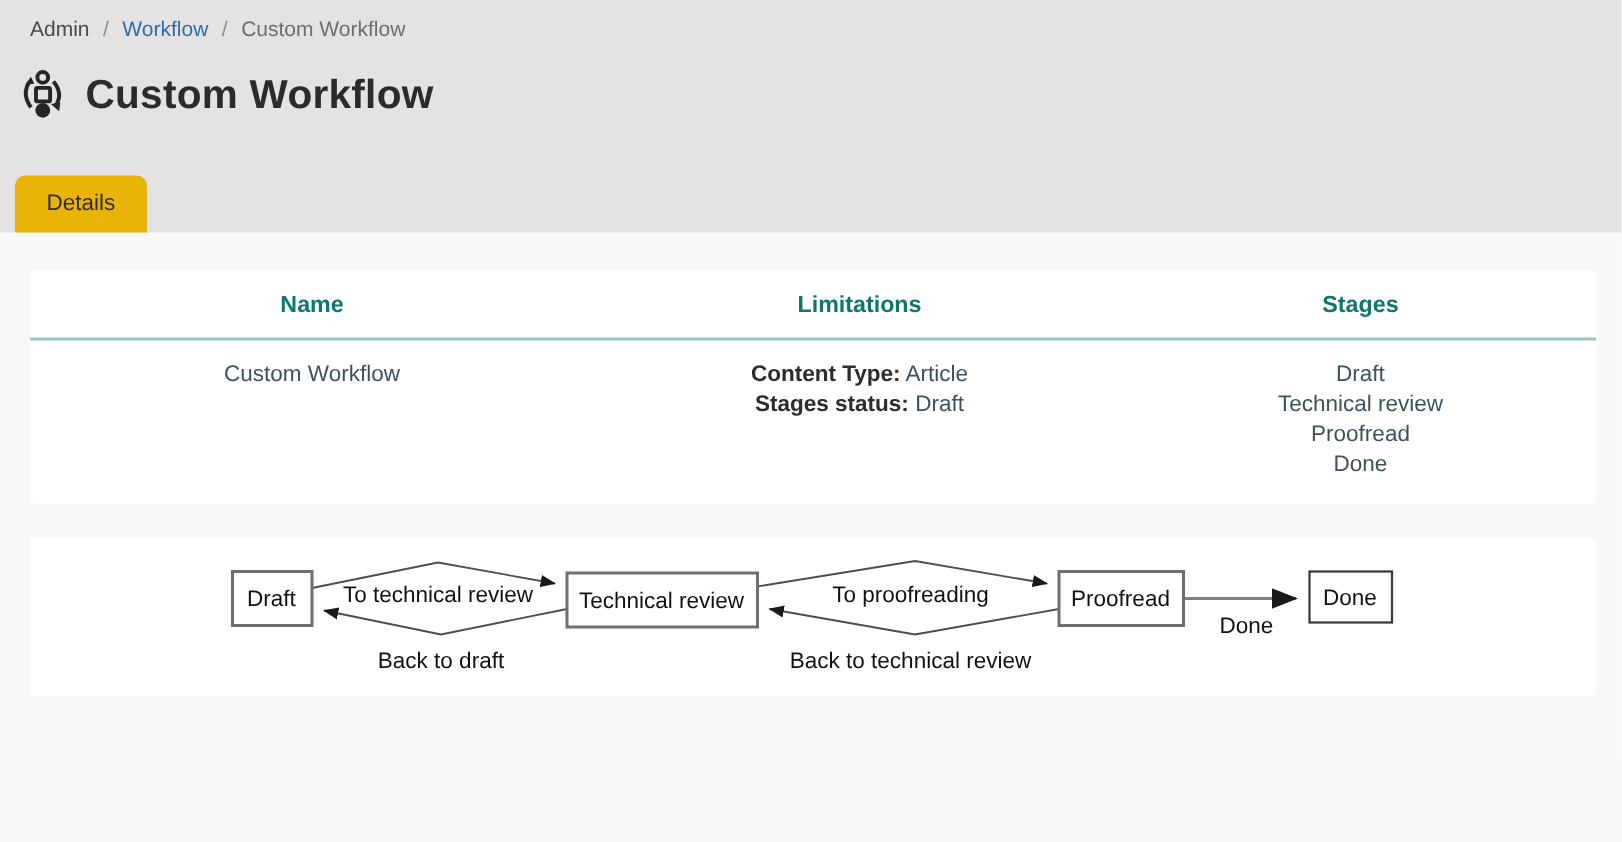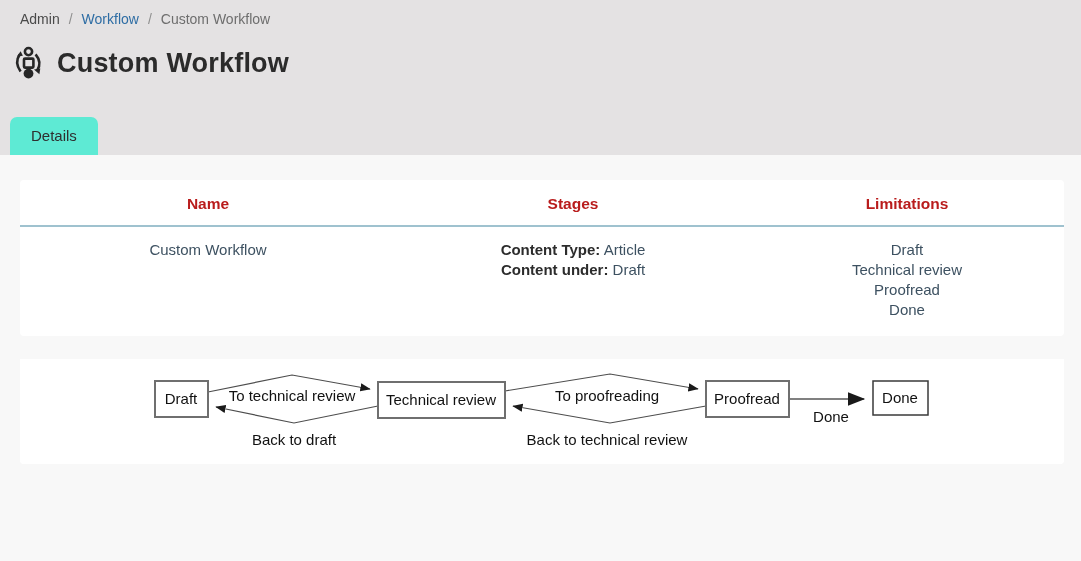--- a/index.html
+++ b/index.html
@@ -13,32 +13,32 @@
   .top { background:#e4e2e3; height:155px; position:relative; }
   .breadcrumb { padding:11px 0 0 20px; font-size:14px; color:#4a4a4a; display:flex; gap:9px; align-items:center;}
   .breadcrumb .sep { color:#8f8f8f; }
   .breadcrumb a { color:#2e6da4; text-decoration:none; cursor:pointer; }
   .breadcrumb .current { color:#6e6e6e; }
   .title-row { display:flex; align-items:center; gap:11px; padding:16px 0 0 10px; height:56px;}
   .title-row h1 { font-size:27px; font-weight:700; color:#2b2b2b; letter-spacing:0.2px; }
   .wf-icon { width:36px; height:36px; display:inline-flex; align-items:center; justify-content:center; }
   .tabs { position:absolute; bottom:0; left:10px; display:flex; }
   .tab { padding:10px 21px 11px; font-size:15px; color:#666; border-radius:7px 7px 0 0; cursor:pointer; }
-  .tab.active { background:#5eead4; color:#2f2f2f;margin-top:20px; }
+  .tab.active { background:#eab308; color:#2f2f2f;margin-top:20px; }
   
   main { padding:25px 17px 0 20px; }
   .card { background:#fff; border-radius:4px; margin-bottom:23px; }
   .card-header {
     background:#a7c7d3; height:47px; display:flex; align-items:center;
     padding-left:20px; font-weight:700; font-size:17px; color:#2e3237;
     border-radius:4px 4px 0 0;
   }
   .info-head, .info-body { display:grid; grid-template-columns:336px 394px 1fr; padding:0 20px; }
   .info-head { border-bottom:2px solid #9fc2cf; }
-  .info-head > div { padding:15px 0 12px; font-weight:700; font-size:15.5px; color:#b91c1c; }
+  .info-head > div { padding:15px 0 12px; font-weight:700; font-size:15.5px; color:#0f766e; }
   .info-body > div { padding:13px 0 8px; font-size:15px; line-height:20px; color:#3d5161; }
   .info-body { padding-bottom:8px; }
   .lim-label { font-weight:700; color:#2c2c2c; }
   .stage-line { display:block; }
   .diagram { height:105px; background:#fff; border-radius:0 0 4px 4px; }
   .diagram svg { display:block; }
   text { font-family:"Liberation Sans", sans-serif; }
 </style>
 </head>
 <body>
@@ -72,28 +72,28 @@
     <div class="tabs">
       <div class="tab active">Details</div>
     </div>
   </header>
 
   <main>
 
     <section class="card">
       <div class="info-head">
         <div>Name</div>
+        <div>Limitations</div>
         <div>Stages</div>
-        <div>Limitations</div>
       </div>
       <div class="info-body">
         <div>Custom Workflow</div>
         <div>
           <span class="stage-line"><span class="lim-label">Content Type:</span> <span>Article</span></span>
-          <span class="stage-line"><span class="lim-label">Content under:</span> <span>Draft</span></span>
+          <span class="stage-line"><span class="lim-label">Stages status:</span> <span>Draft</span></span>
         </div>
         <div>
           <span class="stage-line">Draft</span>
           <span class="stage-line">Technical review</span>
           <span class="stage-line">Proofread</span>
           <span class="stage-line">Done</span>
         </div>
       </div>
     </section>
 

